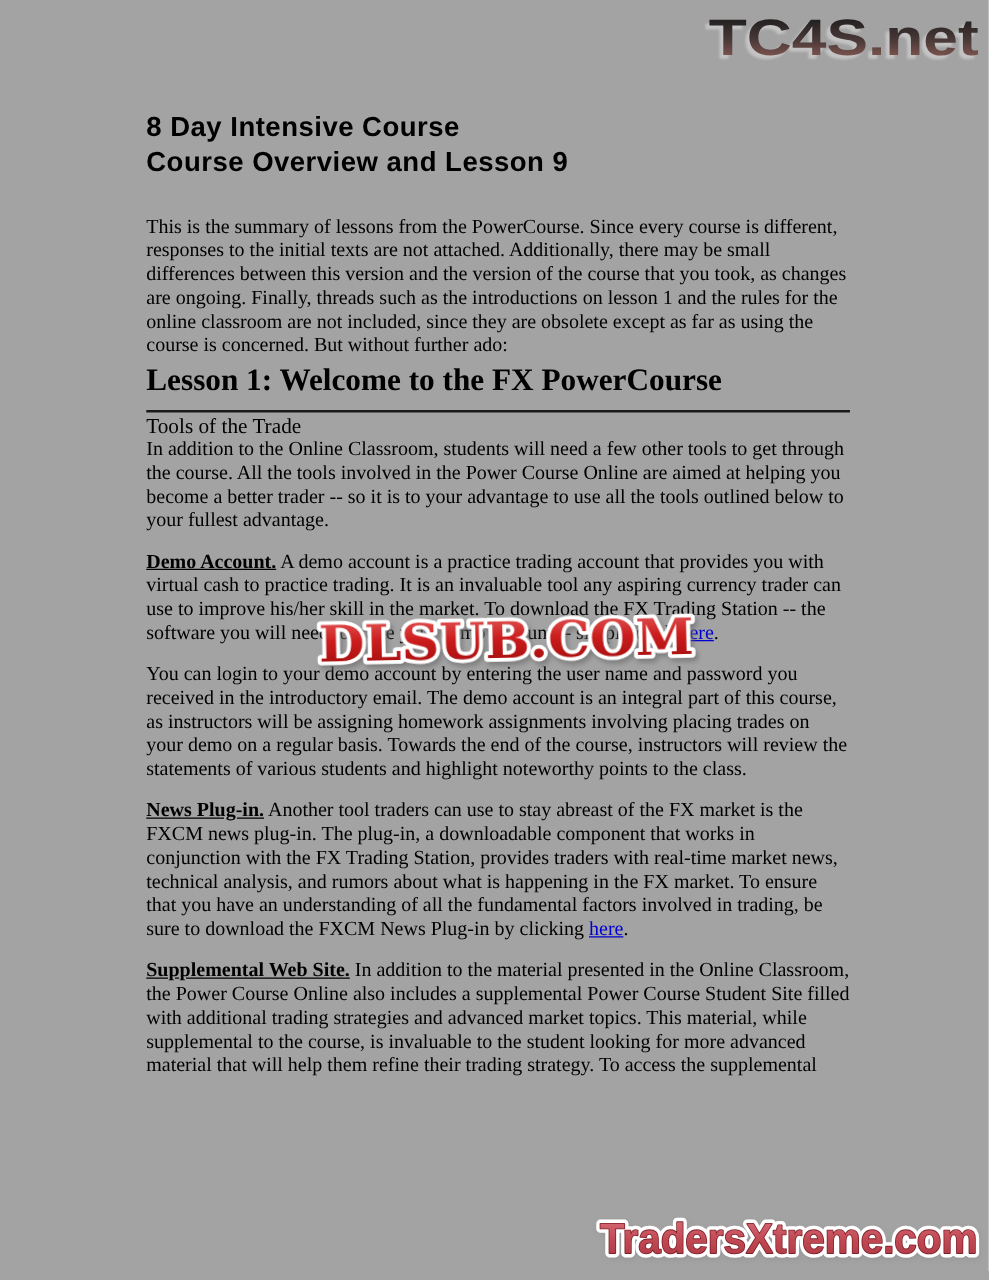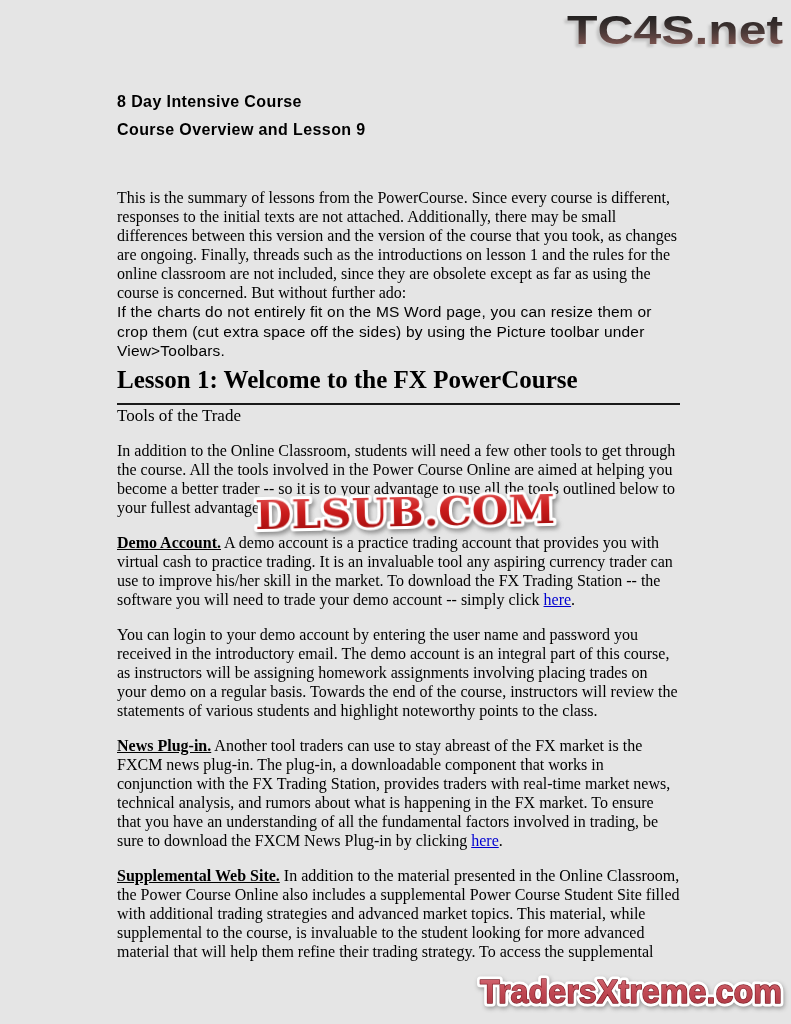--- a/index.html
+++ b/index.html
@@ -4,37 +4,37 @@
 <style>
   html, body { margin: 0; padding: 0; }
   body {
     width: 791px; height: 1024px;
     background: #ffffff;
     position: relative;
     font-family: "Liberation Serif", serif;
     color: #000;
     overflow: hidden;
   }
-  .page { position: absolute; inset: 0; background: #e5e5e5; }
+  .page { position: absolute; inset: 0; background: #a3a3a3; }
 
   
   .tc4s { position: absolute; top: 3px; right: 4px; }
 
   
   .content { position: absolute; left: 117px; top: 88px; width: 563px; }
 
   h1.course-title {
     font-family: "Liberation Sans", sans-serif;
-    font-size: 16px; line-height: 28px; font-weight: bold;
+    font-size: 22px; line-height: 28px; font-weight: bold;
     letter-spacing: 0.4px;
-    margin: 0 0 44px 0;
+    margin: 0 0 28px 0;
   }
   p.body-para {
     font-size: 16px; line-height: 19px;
-    margin: 16px 0 14px 0;
+    margin: 0 0 14px 0;
     text-align: left;
   }
   p.intro { margin-bottom: 0; }
   p.note {
     font-family: "Liberation Sans", sans-serif;
     font-size: 15.5px; line-height: 19.5px; letter-spacing: 0.2px;
     margin: 0;
   }
   h2.lesson-heading {
     font-size: 25px; line-height: 27px; font-weight: bold;
@@ -76,21 +76,20 @@
 
   <div class="content">
 
     <h1 class="course-title">
       <span>8 Day Intensive Course</span><br>
       <span>Course Overview and Lesson 9</span>
     </h1>
 
     <p class="body-para intro">This is the summary of lessons from the PowerCourse.  Since every course is different, responses to the initial texts are not attached.  Additionally, there may be small differences between this version and the version of the course that you took, as changes are ongoing.  Finally, threads such as the introductions on lesson 1 and the rules for the online classroom are not included, since they are obsolete except as far as using the course is concerned.  But without further ado:</p>
 
-    <p class="note">If the charts do not entirely fit on the MS Word page, you can resize them or crop them (cut extra space off the sides) by using the Picture toolbar under View&gt;Toolbars.</p>
 
     <h2 class="lesson-heading">Lesson 1: Welcome to the FX PowerCourse</h2>
 
     <h3 class="tools-heading">Tools of the Trade</h3>
 
     <p class="body-para">In addition to the Online Classroom, students will need a few other tools to get through the course. All the tools involved in the Power Course Online are aimed at helping you become a better trader -- so it is to your advantage to use all the tools outlined below to your fullest advantage.</p>
 
     <p class="body-para">
       <span class="lead">Demo Account.</span><span> A demo account is a practice trading account that provides you with virtual cash to practice trading. It is an invaluable tool any aspiring currency trader can use to improve his/her skill in the market. To download the FX Trading Station -- the software you will need to trade your demo account -- simply click </span><a class="doc-link">here</a><span>.</span>
     </p>

